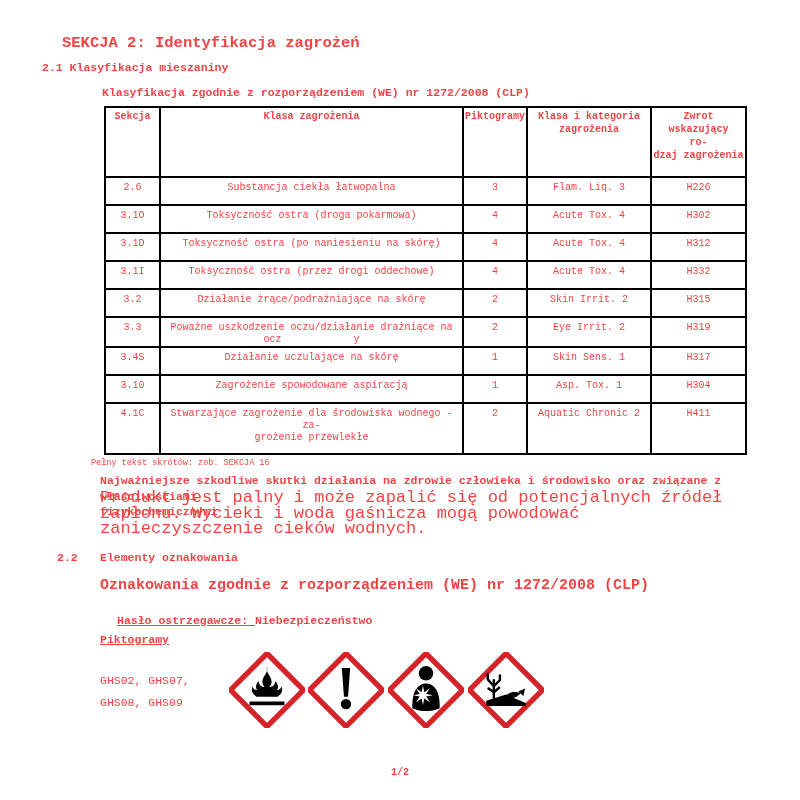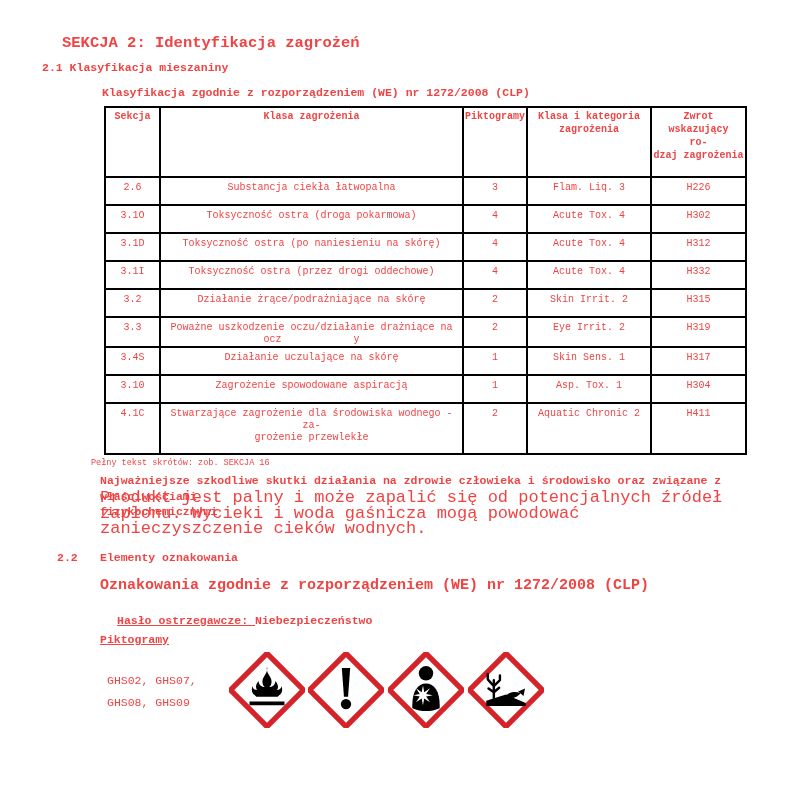--- a/index.html
+++ b/index.html
@@ -32,21 +32,21 @@
 
   .footnote { left:91px; top:458px; font-size:8.5px; }
   .effects-heading { left:100px; top:473px; font-size:11.5px; font-weight:bold; line-height:15.5px; width:660px; }
   .effects-text { left:100px; top:490px; font-size:17px; line-height:15.5px; width:660px; }
   .s22-num { left:57px; top:551px; font-size:11.5px; font-weight:bold; }
   .s22-heading { left:100px; top:551px; font-size:11.5px; font-weight:bold; }
   .label-heading { left:100px; top:577px; font-size:15px; font-weight:bold; }
   .signal-line { left:100px; top:614px; font-size:11.5px; font-weight:bold; }
   .signal-line .u { text-decoration:underline;padding-left:17px; }
   .pictograms-label { left:100px; top:633px; font-size:11.5px; font-weight:bold; text-decoration:underline;text-align:right; }
-  .ghs-codes { left:100px; top:670px; font-size:11.5px; line-height:22px;margin-left:7px; }
+  .ghs-codes { left:100px; top:670px; font-size:11.5px; line-height:22px; }
   .ghs { position:absolute; top:652px; width:76px; height:76px; }
   .ghs svg { width:100%; height:100%; display:block; }
   .ghs-1 { left:229px; } .ghs-2 { left:308px; } .ghs-3 { left:388px; } .ghs-4 { left:468px; }
   .diamond { fill:#fff; stroke:var(--red,#D5232A); stroke-width:7; }
   .glyph { fill:#000; }
   .footer-page { left:0; top:767px; width:800px; text-align:center; font-size:10px; font-weight:bold; }
 </style>
 </head>
 <body>
 
@@ -189,13 +189,14 @@
   <div class="ghs ghs-4">
     <svg viewBox="0 0 100 100">
       <rect class="diamond" x="16" y="16" width="68" height="68" transform="rotate(45 50 50)"></rect>
       <path class="glyph" d="M24 64L50 56l26 11v4H24z"></path>
       <path fill="none" stroke="#000" stroke-width="3.2" stroke-linecap="round" d="M34 62V37M34 45l-8-9M26 36v-7M34 45l8-8M42 37v-6M34 53l-7-5M34 53l7-6"></path>
       <path class="glyph" d="M48 60c4-7 13-9 21-6-3 5-12 9-21 8z"></path>
       <path class="glyph" d="M66 52l9-4-2 10z"></path>
     </svg>
   </div>
 
+  <div class="abs footer-page">1/2</div>
 </div>
 
 </body></html>

